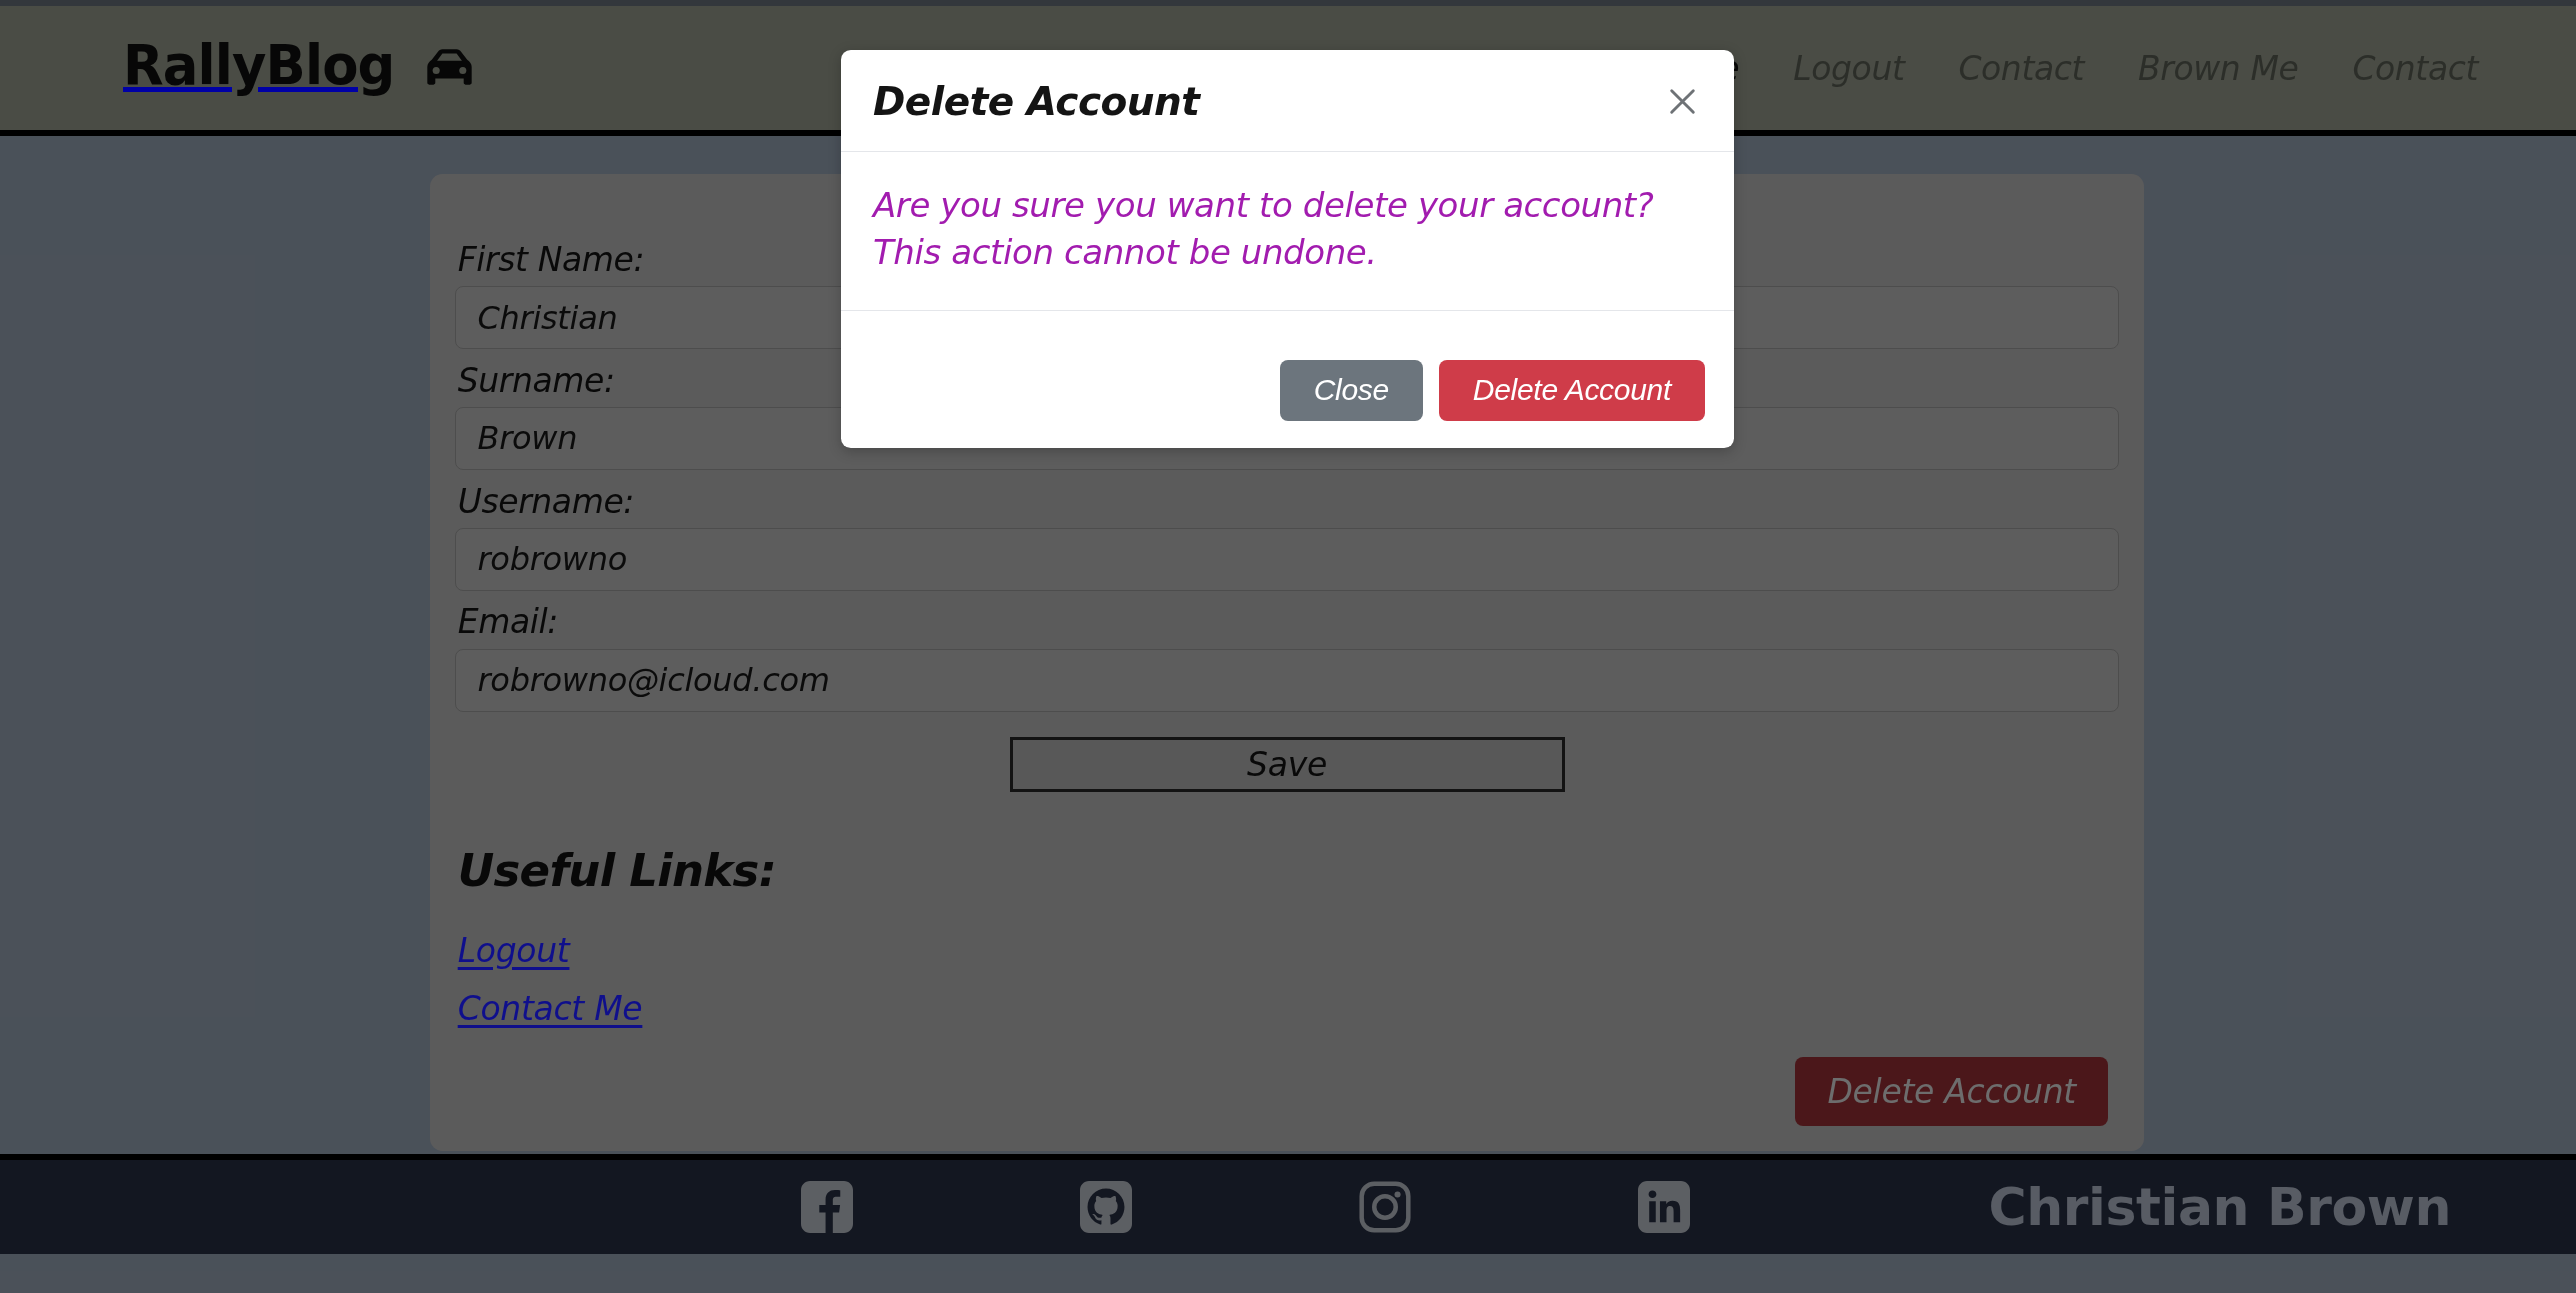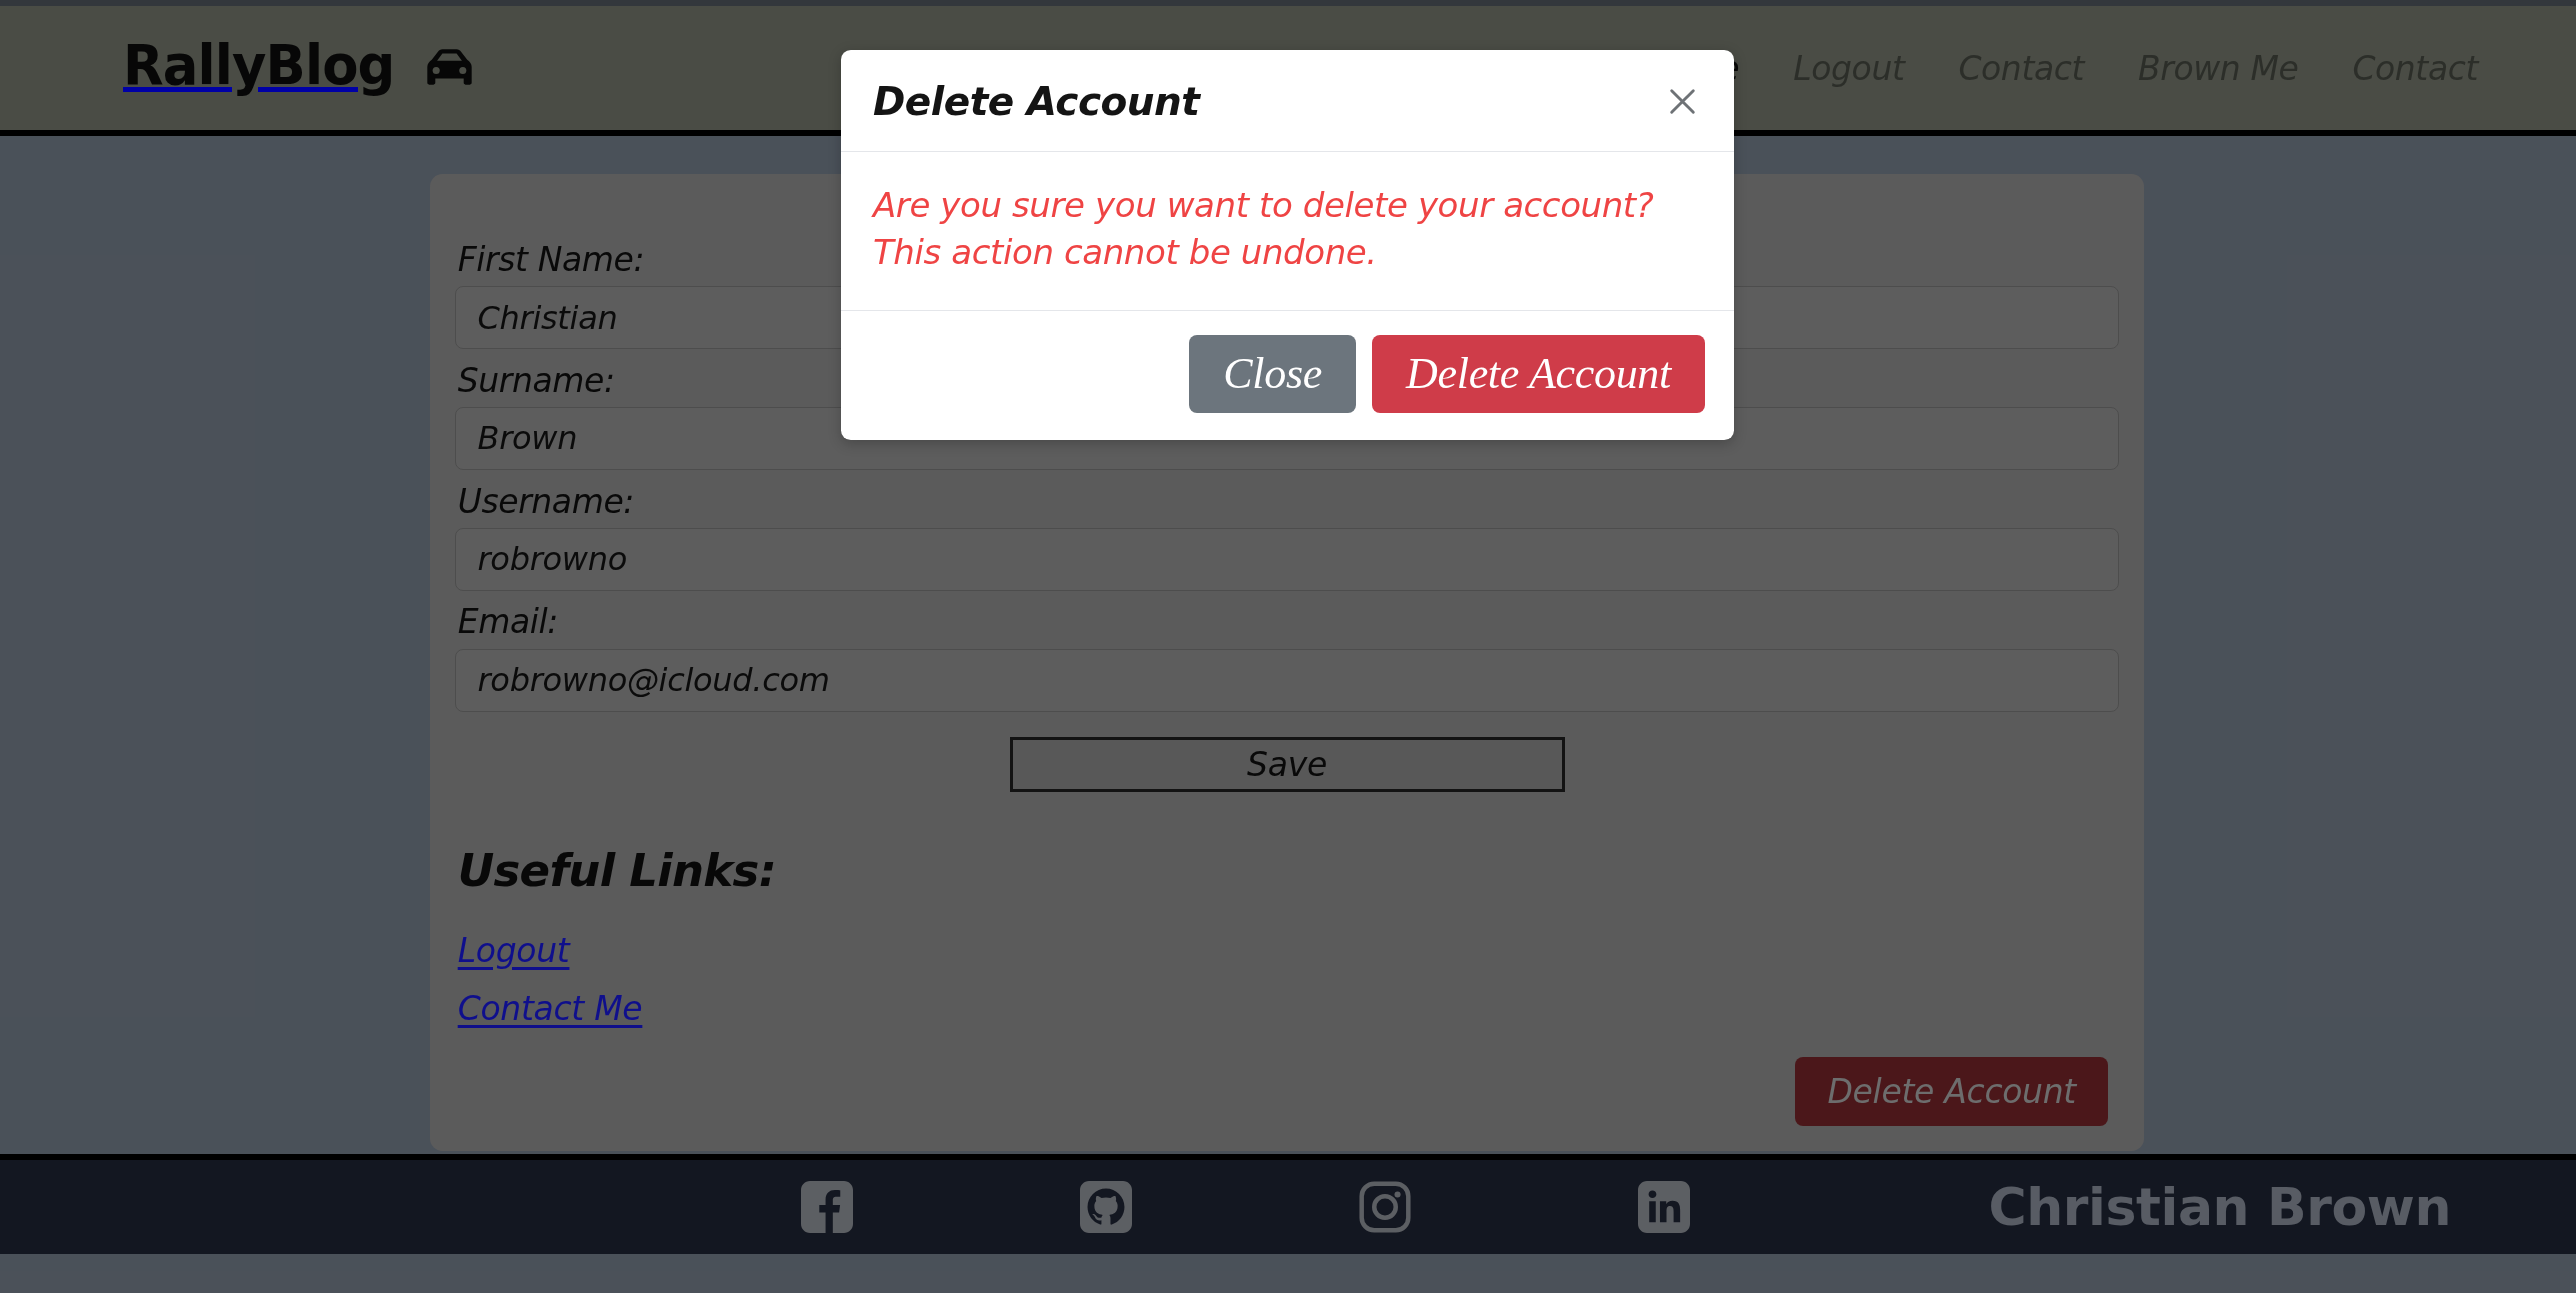--- a/index.html
+++ b/index.html
@@ -299,42 +299,43 @@
   .modal-body {
     padding: 30px 32px 34px 32px;
     border-bottom: 1.8px solid #e4e6ea;
   }
 
   .modal-text {
     font-family: "DejaVu Sans", sans-serif;
     font-style: italic;
     font-size: 34px;
     line-height: 1.38;
-    color: #ef4444;
+    color: #a21caf;
     letter-spacing: -0.4px;
   }
 
   .modal-footer {
     display: flex;
     justify-content: flex-end;
     align-items: center;
     gap: 16px;
     padding: 24px 29px 27px 29px;
   }
 
   .btn {
     border: none;
     border-radius: 8px;
-    font-family: Liberation Serif, serif;
-    font-style: italic;
-    font-size: 44px;
+    font-family: Liberation Sans, sans-serif;
+    font-style: italic;
+    font-size: 30px;
     color: #ffffff;
     padding: 13.4px 34px;
     cursor: pointer;
     letter-spacing: -0.3px;
+    margin-top: 25px;
   }
   .btn-secondary { background: #6c757d; }
   .btn-danger { background: #cf3c49; }
 </style>
 </head>
 <body>
 
 <div id="page">
 
   <div class="top-strip"></div>

